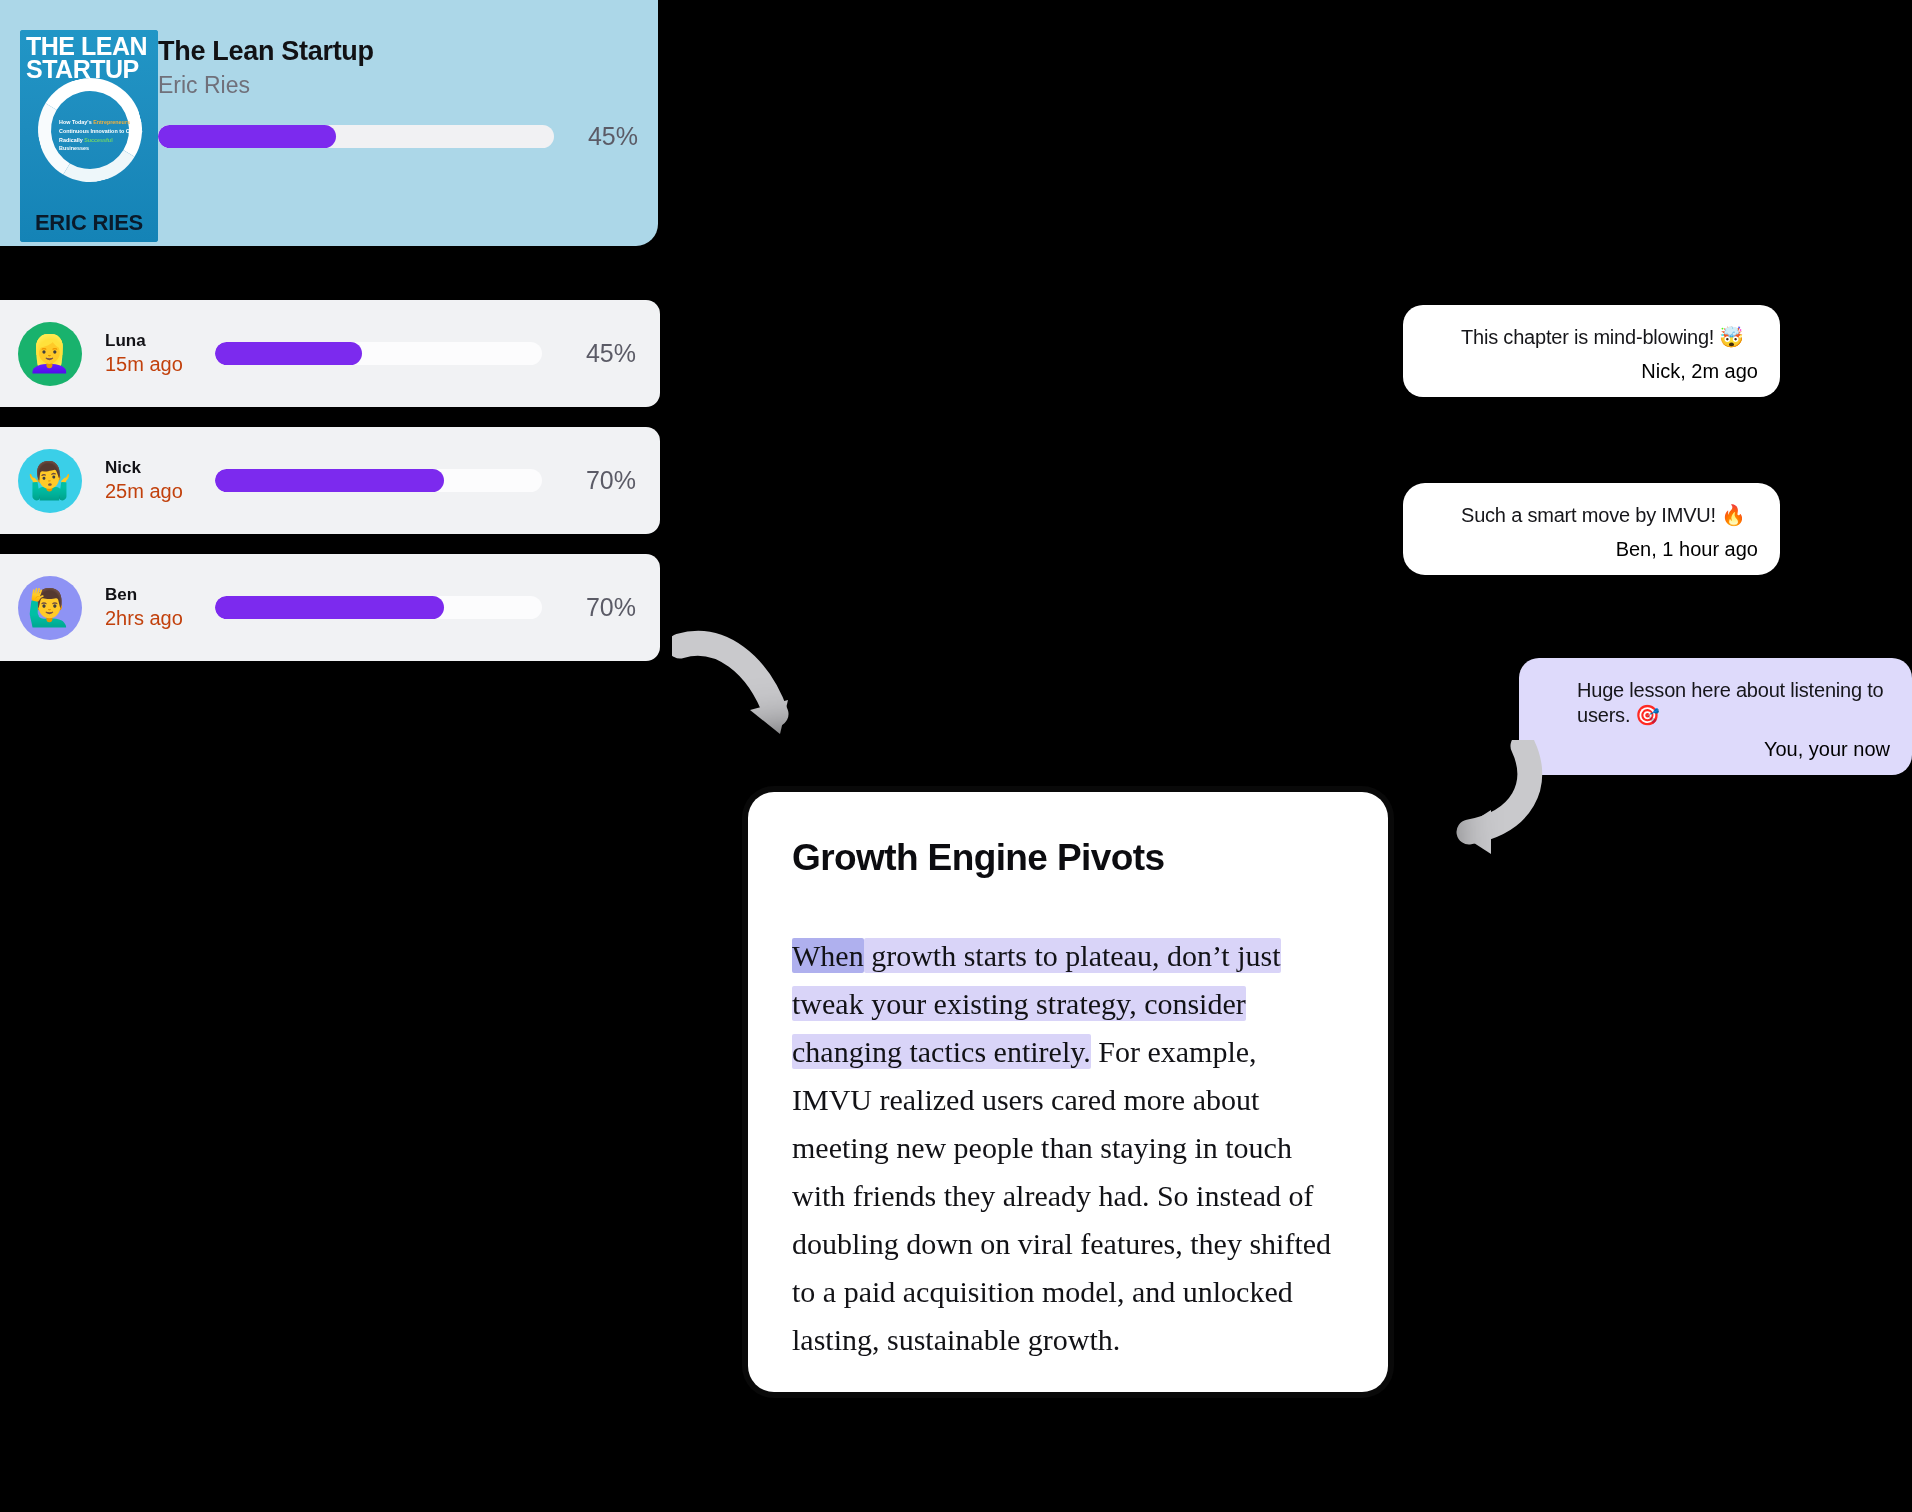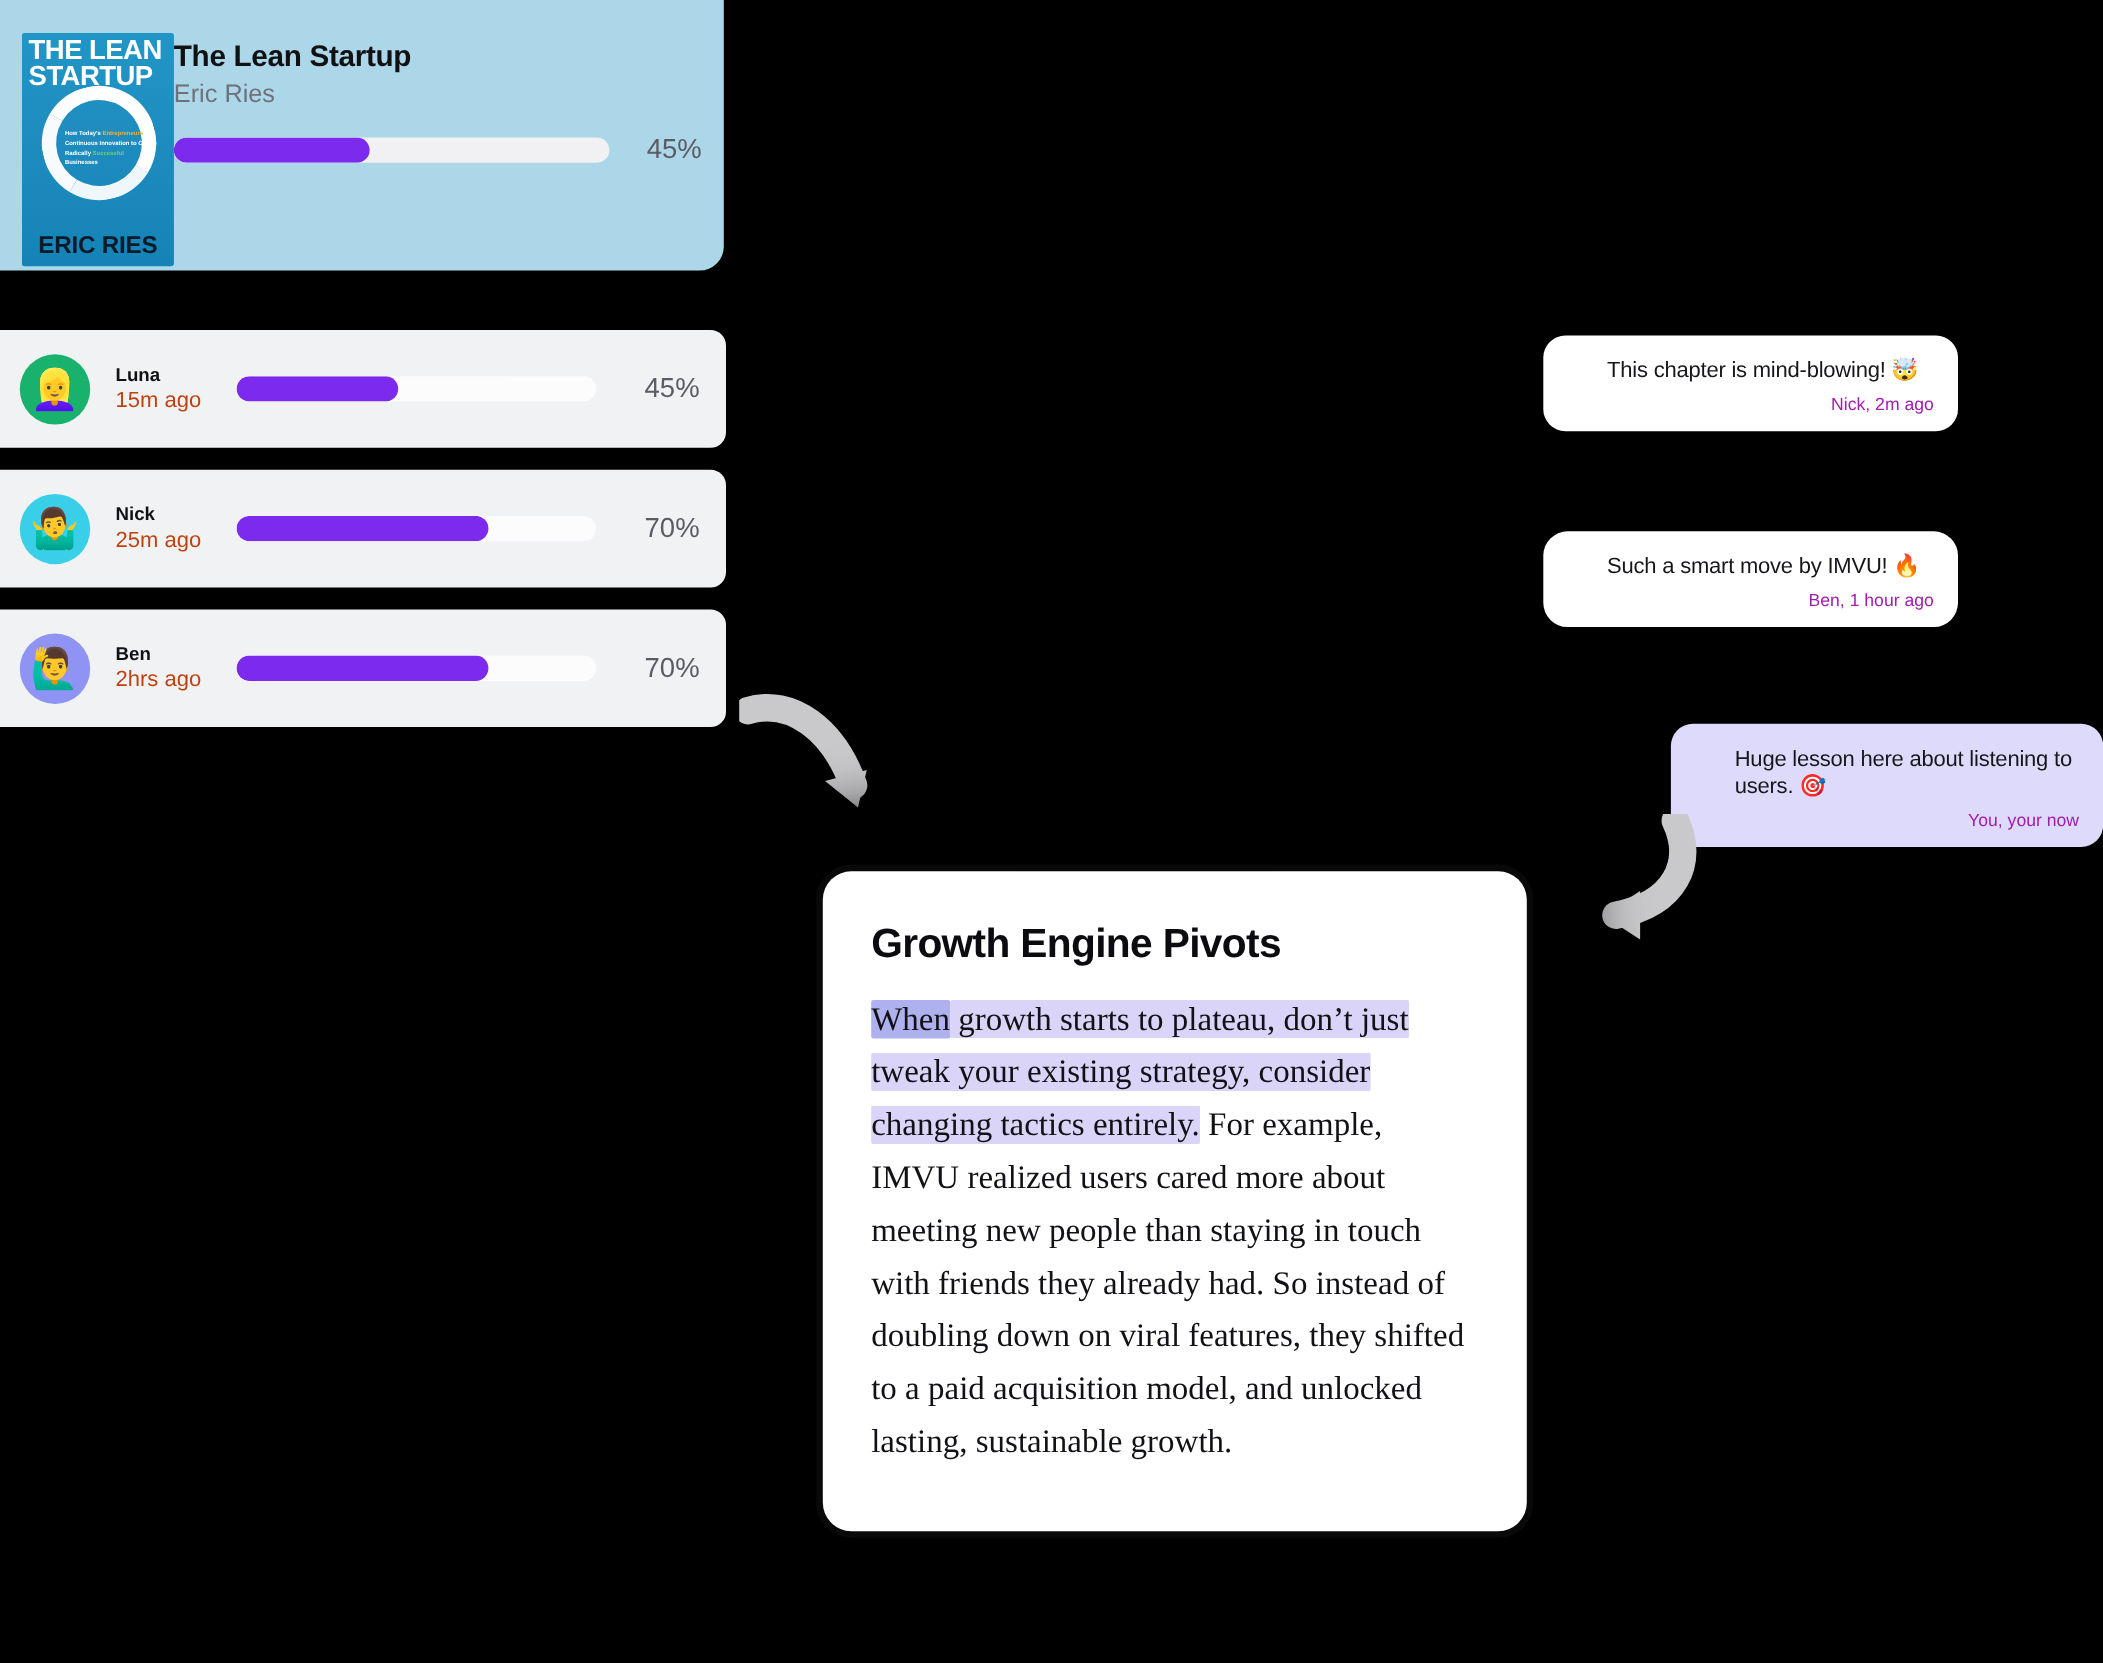--- a/index.html
+++ b/index.html
@@ -228,22 +228,22 @@
       0 6px 26px 10px rgba(0,0,0,0.95);
   }
   .bubble-text {
     font-size: 20px;
     line-height: 1.26;
     color: #16161A;
     letter-spacing: -0.2px;
     margin-left: 32px;
   }
   .bubble-meta {
-    font-size: 16px;
-    color: #a21caf;
+    font-size: 20px;
+    color: #000000;
     text-align: right;
     margin-top: 10px;
   }
   .bubble-white { background: #FFFFFF; }
   .bubble-purple { background: #DEDAFB; }
 
   #bubble-1 { left: 1403px; top: 305px; width: 377px; }
   #bubble-2 { left: 1403px; top: 483px; width: 377px; border-radius: 22px; }
   #bubble-3 { left: 1519px; top: 658px; width: 393px; }
 
@@ -271,21 +271,21 @@
     font-weight: bold;
     color: #0C0C10;
     letter-spacing: -0.6px;
     line-height: 1.1;
   }
   .chapter-body {
     font-family: "Liberation Serif", serif;
     font-size: 30px;
     line-height: 1.6;
     color: #121216;
-    margin-top: 24px;
+    margin-top: 53px;
   }
   .hl {
     background: #D9D4F8;
     border-radius: 2px;
     padding: 1px 0;
     box-decoration-break: clone;
     -webkit-box-decoration-break: clone;
   }
   .hl-strong {
     background: #AFB0EE;

